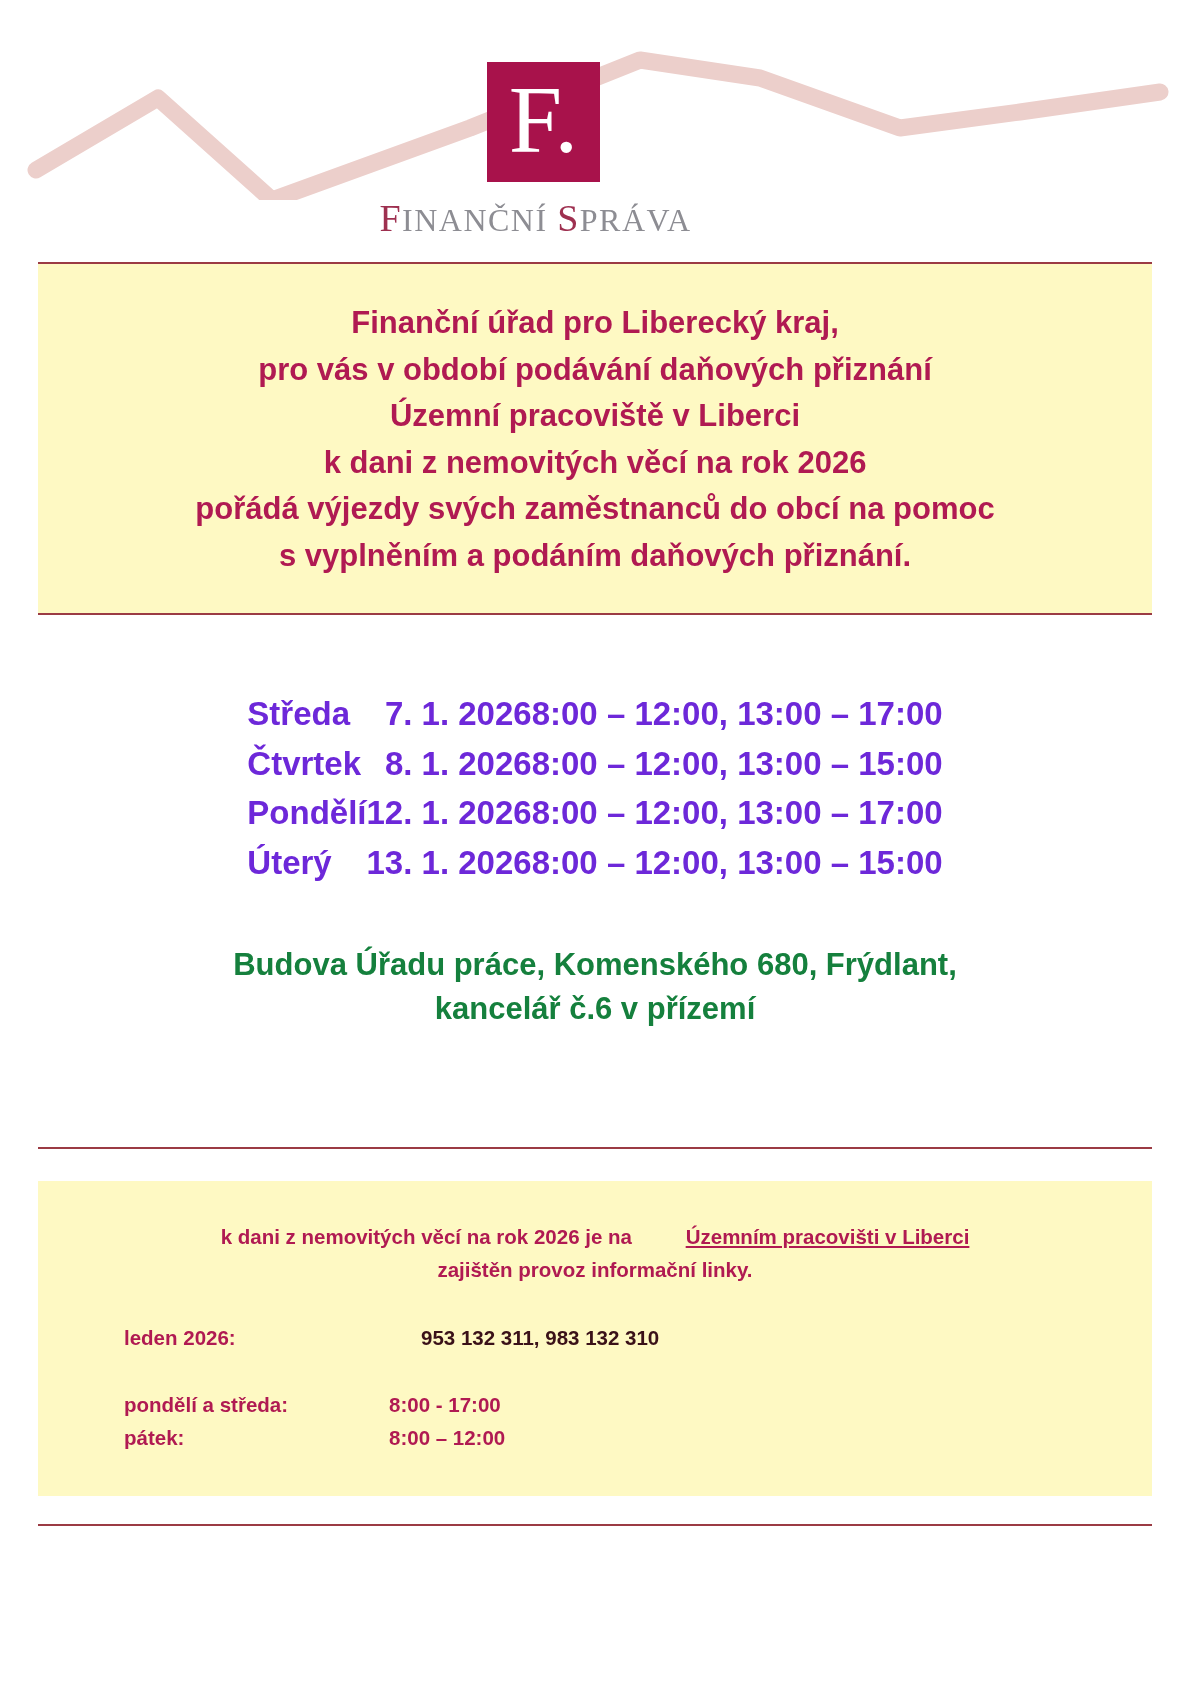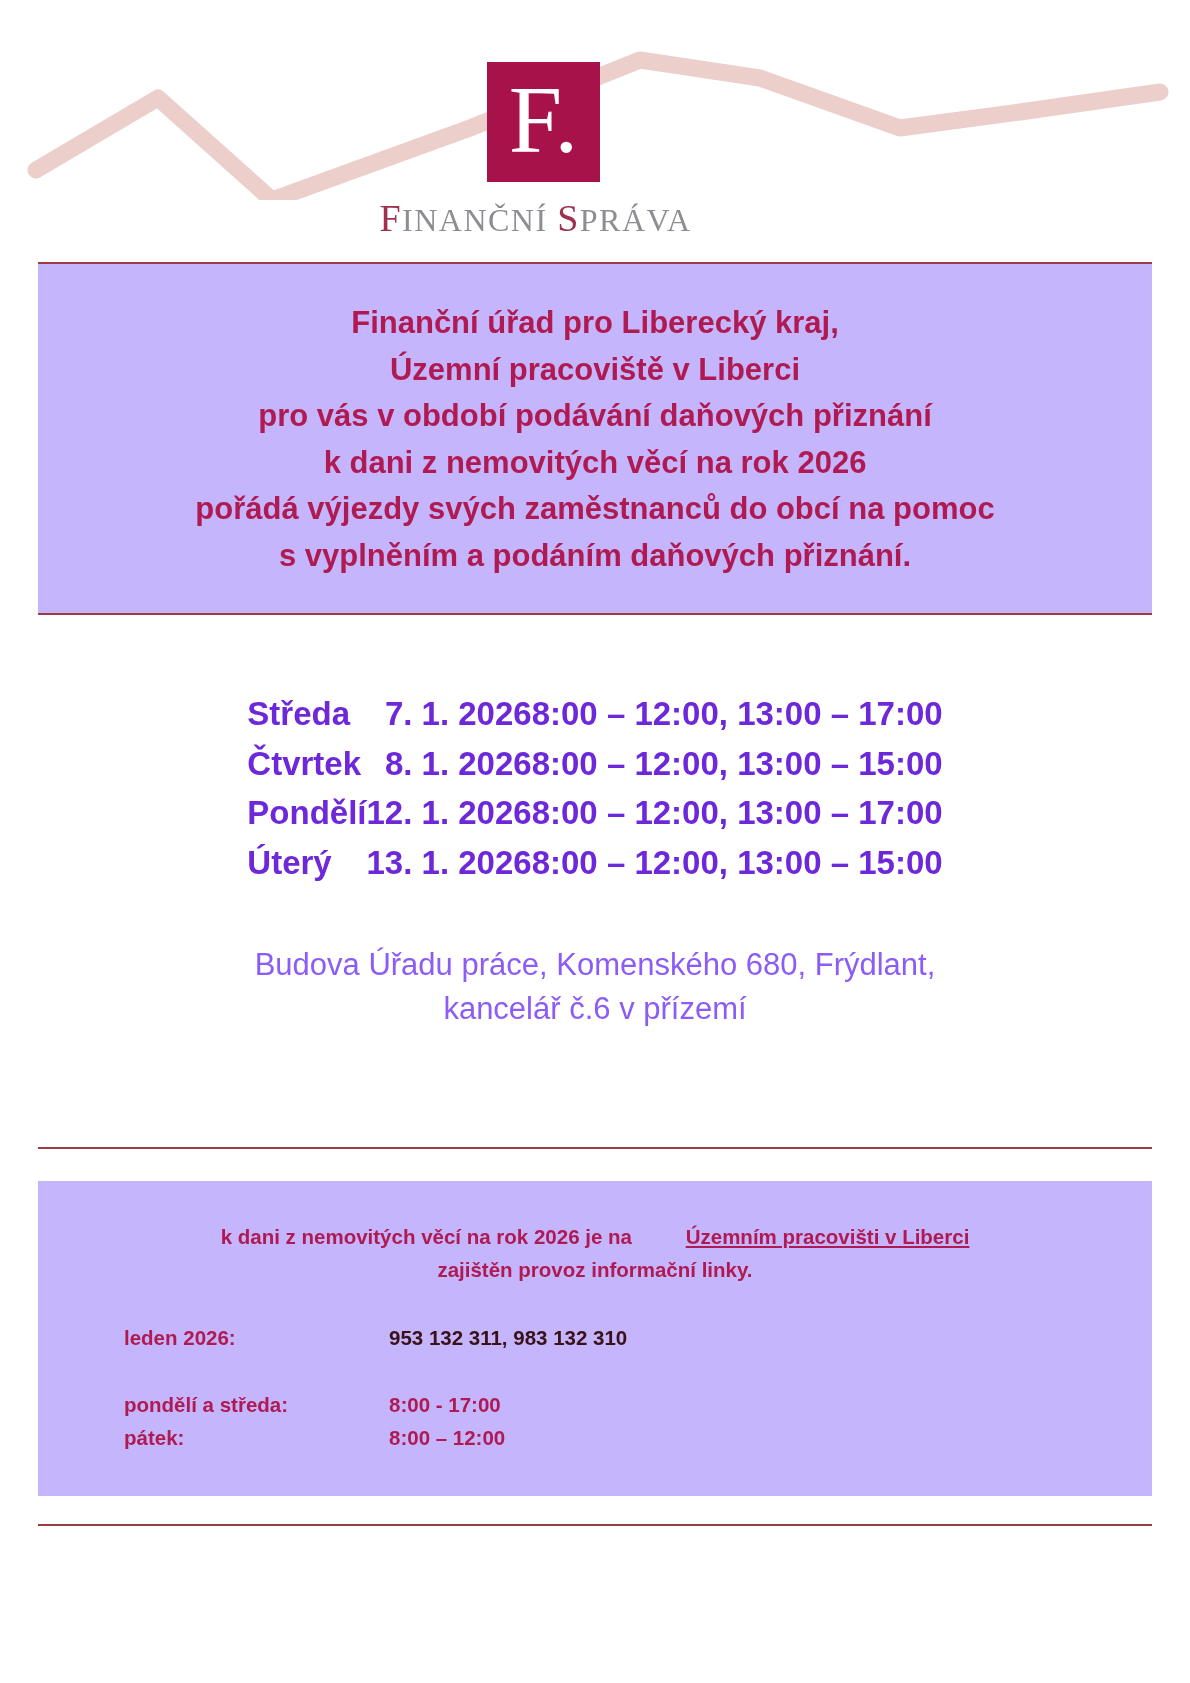--- a/index.html
+++ b/index.html
@@ -66,21 +66,21 @@
 
   
   .rule {
     height: 0;
     border-top: 2px solid #9b3b44;
     margin: 0 38px;
   }
 
   
   .pink-block {
-    background: #c4b5fd;
+    background: #fef9c3;
     margin: 0 38px;
   }
 
   .intro {
     padding: 36px 20px 34px 20px;
     text-align: center;
     color: #b01a52;
     font-weight: bold;
     font-size: 31px;
     line-height: 1.50;
@@ -104,22 +104,22 @@
     line-height: 1.32;
     white-space: nowrap;
   }
   td.c-day   { padding-right: 16px; }
   td.c-date  { padding-right: 22px; text-align: right; }
   td.c-hours { text-align: left; }
 
   .venue {
     margin-top: 56px;
     text-align: center;
-    color: #8b5cf6;
-    font-weight: normal;
+    color: #15803d;
+    font-weight: bold;
     font-size: 31px;
     line-height: 1.42;
   }
   .venue .ln { display: block; white-space: nowrap; }
 
   .gap-before-rule { height: 116px; }
 
   
   .footer-block {
     margin-top: 32px;
@@ -140,21 +140,21 @@
     padding-left: 86px;
     color: #b01a52;
     font-weight: bold;
   }
   .row-month {
     display: flex;
     font-size: 20.5px;
     margin-bottom: 38px;
   }
   .row-month .lbl { width: 265px; }
-  .row-month .val { color: #3a1118; white-space: nowrap; }
+  .row-month .val { color: #3a1118; white-space: nowrap; margin-left: 32px; }
 
   .hours-list { font-size: 20.5px; line-height: 1.62; }
   .hours-list .hrow { display: flex; }
   .hours-list .lbl { width: 265px; }
   .hours-list .val { white-space: nowrap; }
 
   .bottom-rule-wrap { margin-top: 28px; }
 </style>
 </head>
 <body>
@@ -169,22 +169,22 @@
     <span class="glyph">F.</span>
   </div>
 
   <div class="logo-word"><span class="cap">F</span><span>INANČNÍ </span><span class="cap">S</span><span>PRÁVA</span></div>
 </div>
 
 <div class="rule"></div>
 
 <div class="pink-block intro">
   <span class="ln">Finanční úřad pro Liberecký kraj,</span>
+  <span class="ln">pro vás v období podávání daňových přiznání</span>
   <span class="ln">Územní pracoviště v Liberci</span>
-  <span class="ln">pro vás v období podávání daňových přiznání</span>
   <span class="ln">k dani z nemovitých věcí na rok 2026</span>
   <span class="ln">pořádá výjezdy svých zaměstnanců do obcí na pomoc</span>
   <span class="ln">s vyplněním a podáním daňových přiznání.</span>
 </div>
 
 <div class="rule"></div>
 
 <div class="schedule">
   <table class="sched">
     <tbody>

